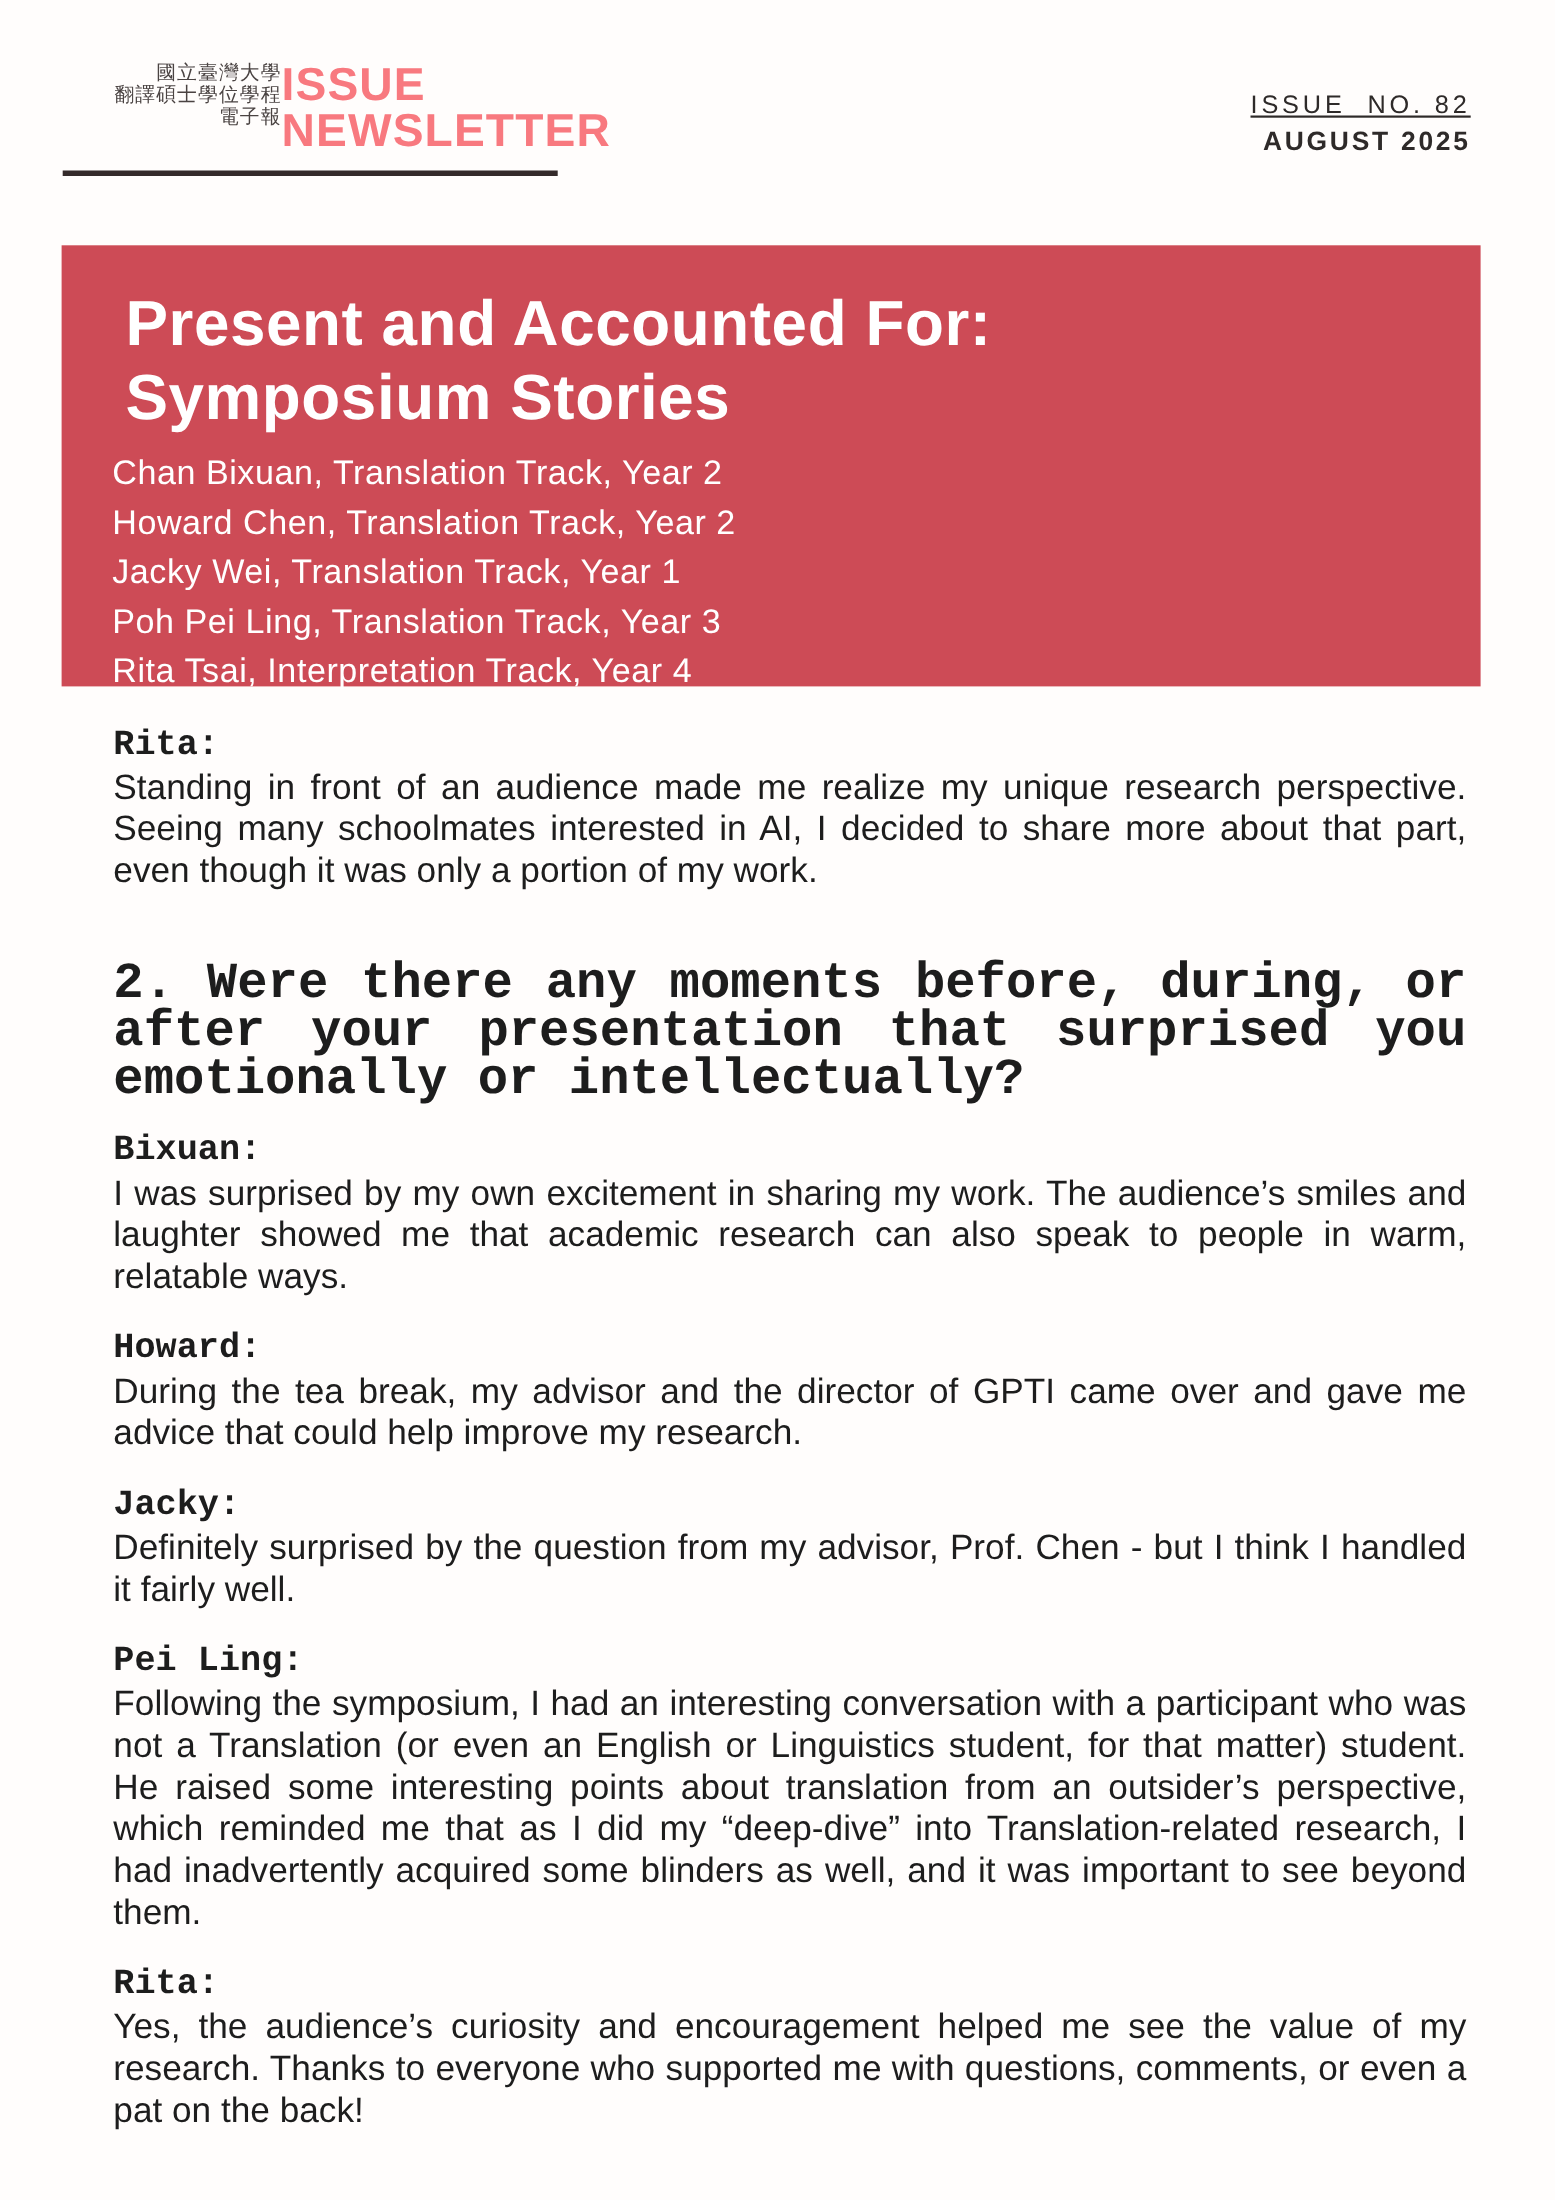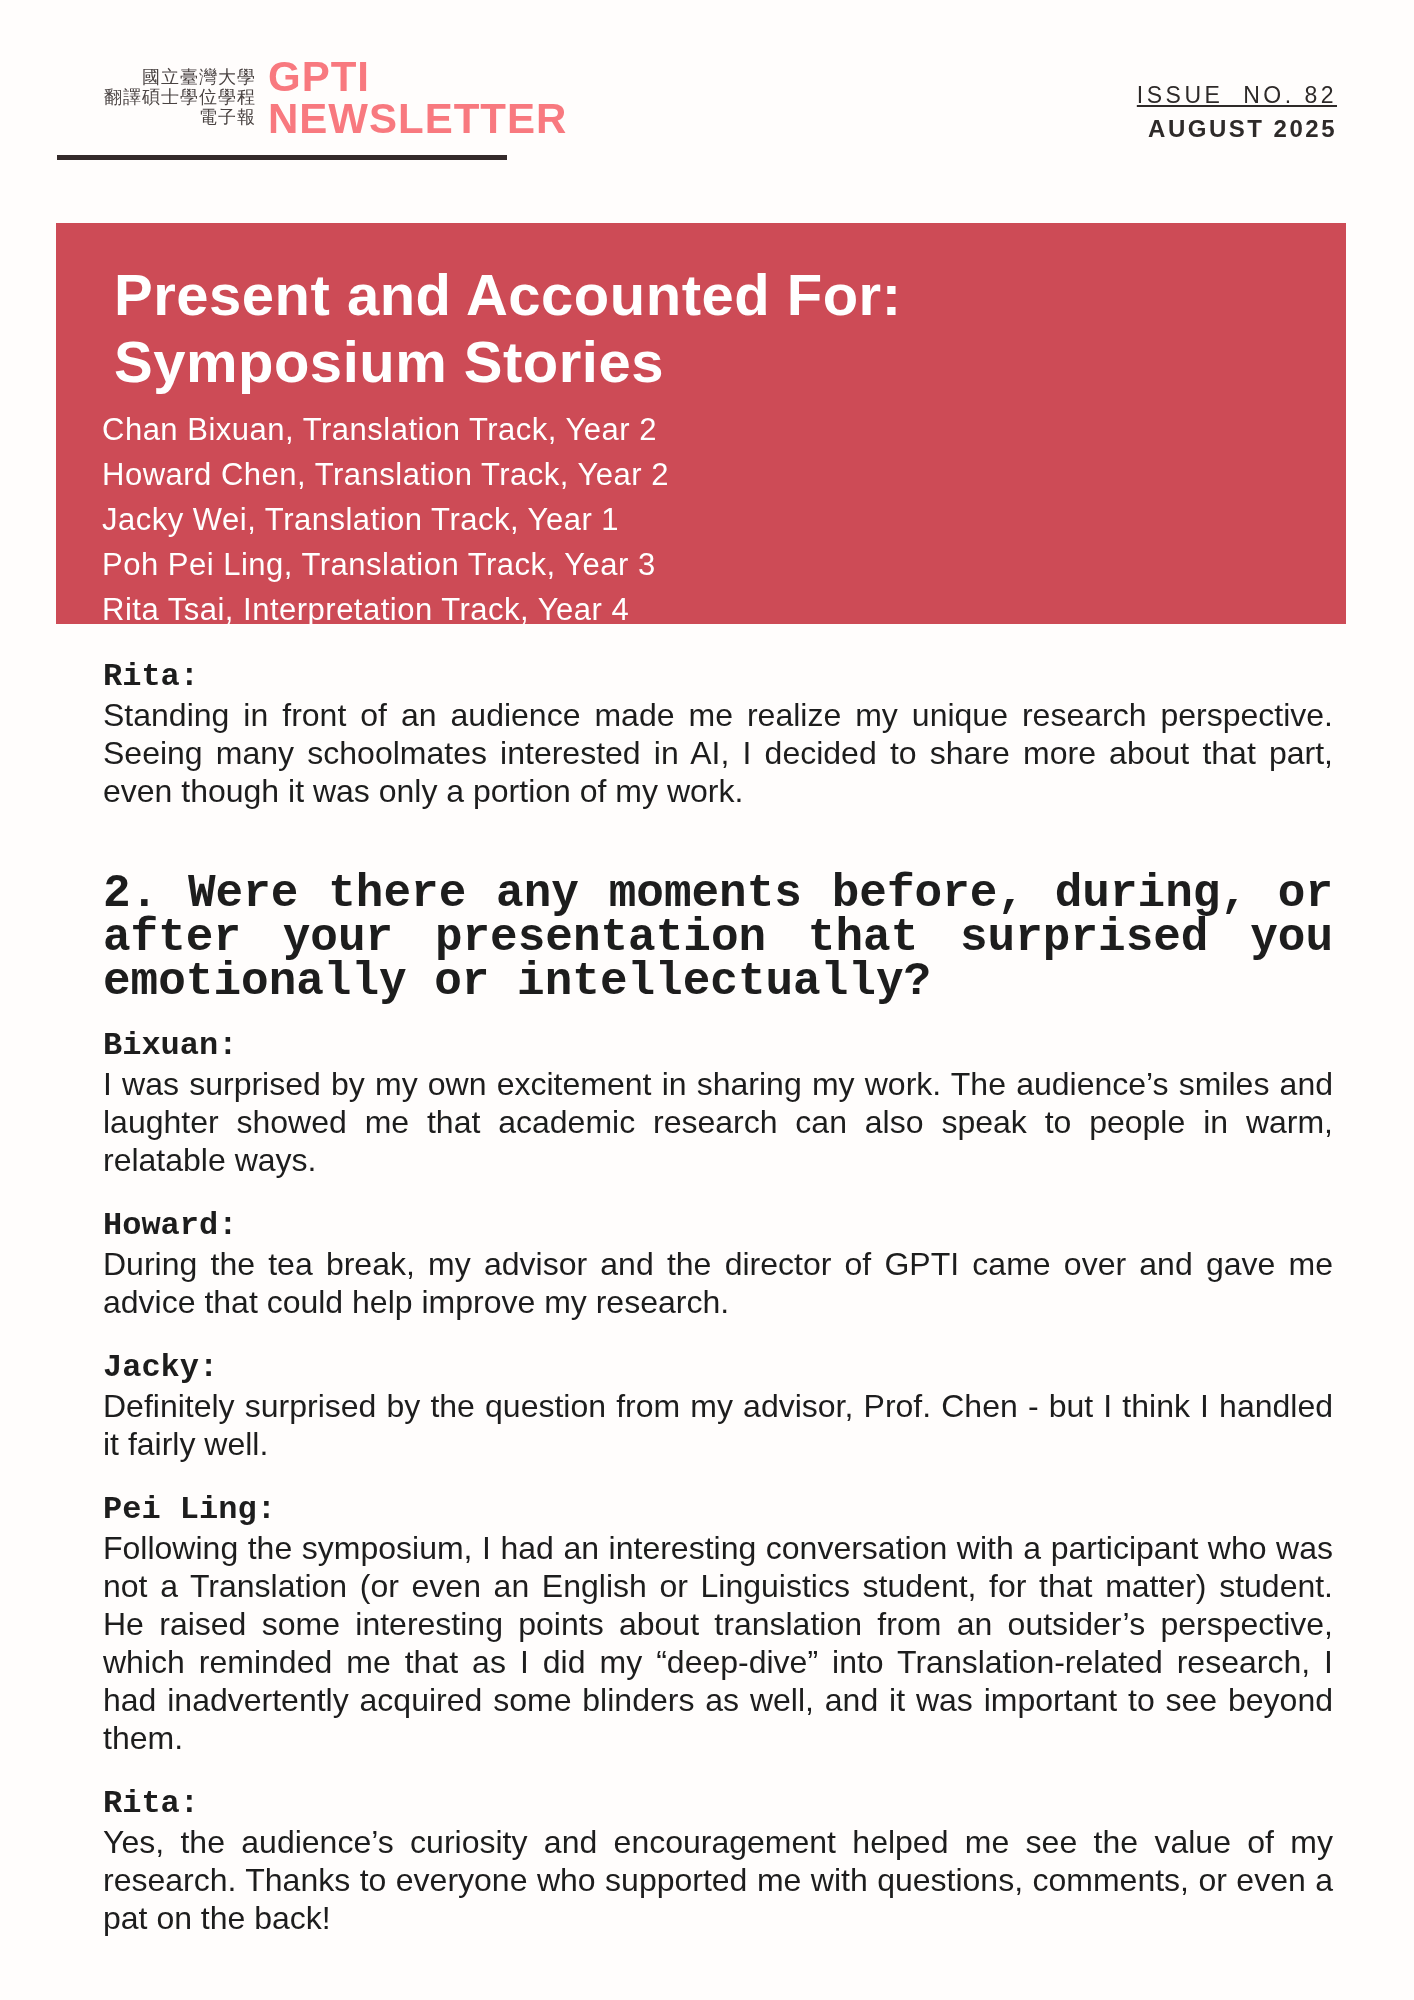--- a/index.html
+++ b/index.html
@@ -8,21 +8,21 @@
     position:relative;
     width:1414px;height:2000px;
     margin:0 auto;
     background:#fffdfc;
     font-family:"Liberation Sans", sans-serif;
     overflow:hidden;
   }
   
   .logo{
     position:absolute;left:104px;top:56px;
-    display:flex;align-items:center;gap:12px;
+    display:flex;align-items:flex-start;
   }
   .logo-cjk{
     text-align:right;
     font-size:18px;line-height:20px;letter-spacing:1px;
     color:#4a4342;font-weight:500;
     padding-bottom:3px;
   }
   .logo-en{
     font-weight:700;
     font-size:42px;line-height:42px;letter-spacing:1px;
@@ -81,21 +81,21 @@
 <div class="page">
 
   <header>
     <div class="logo">
       <div class="logo-cjk">
         <div>國立臺灣大學</div>
         <div>翻譯碩士學位學程</div>
         <div>電子報</div>
       </div>
       <div class="logo-en">
-        <div>GPTI</div>
+        <div>ISSUE</div>
         <div>NEWSLETTER</div>
       </div>
     </div>
     <div class="logo-rule"></div>
     <div class="issue-block">
       <div class="issue-line">ISSUE  NO. 82</div>
       <div class="date-line">AUGUST 2025</div>
     </div>
   </header>
 

